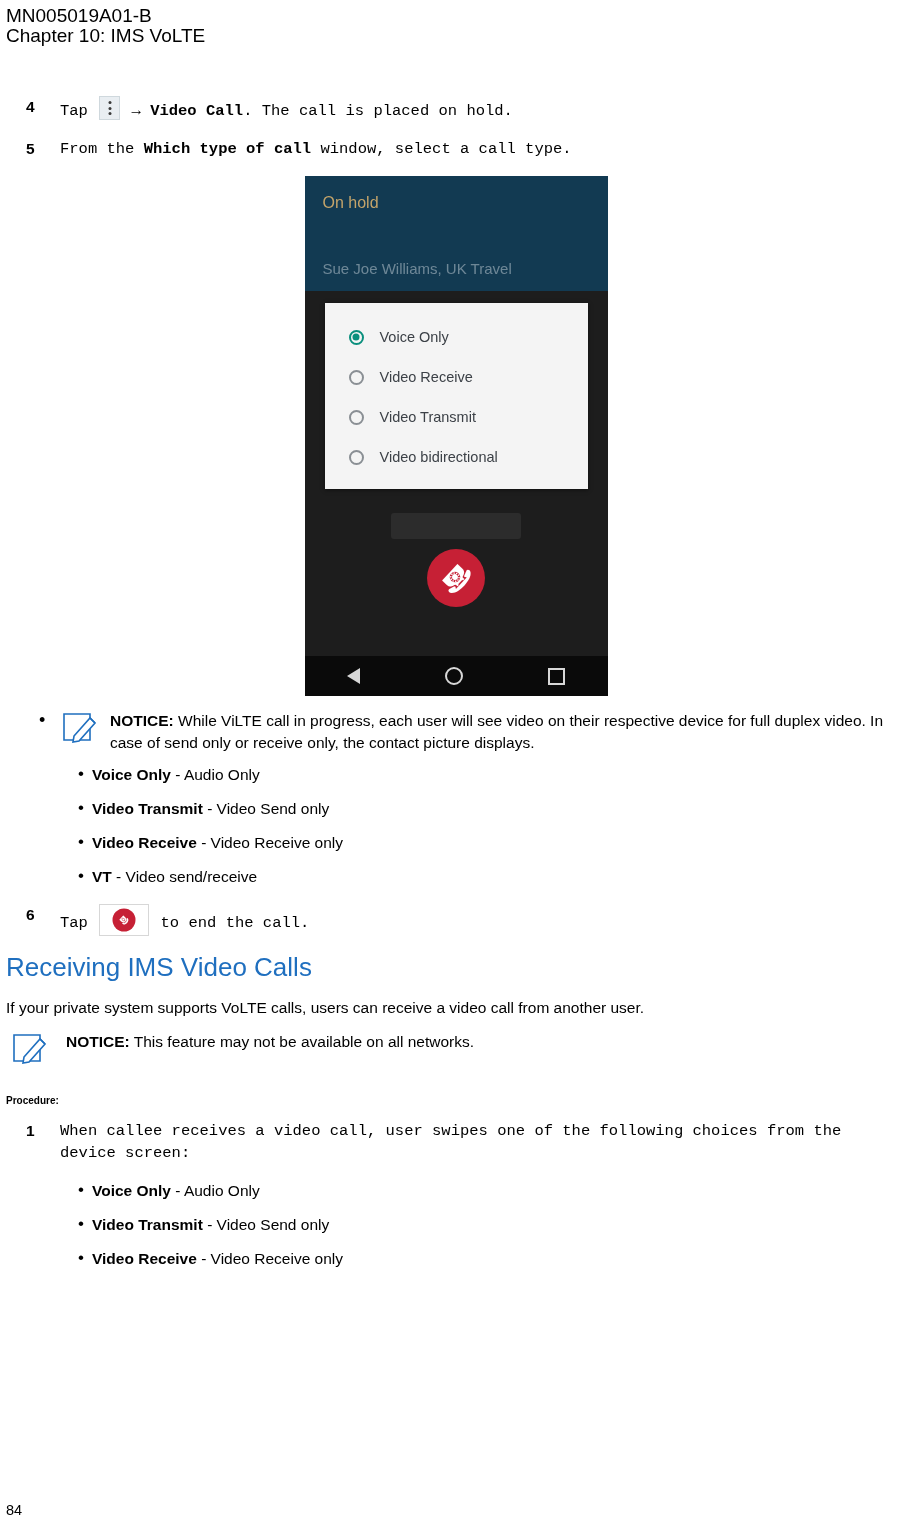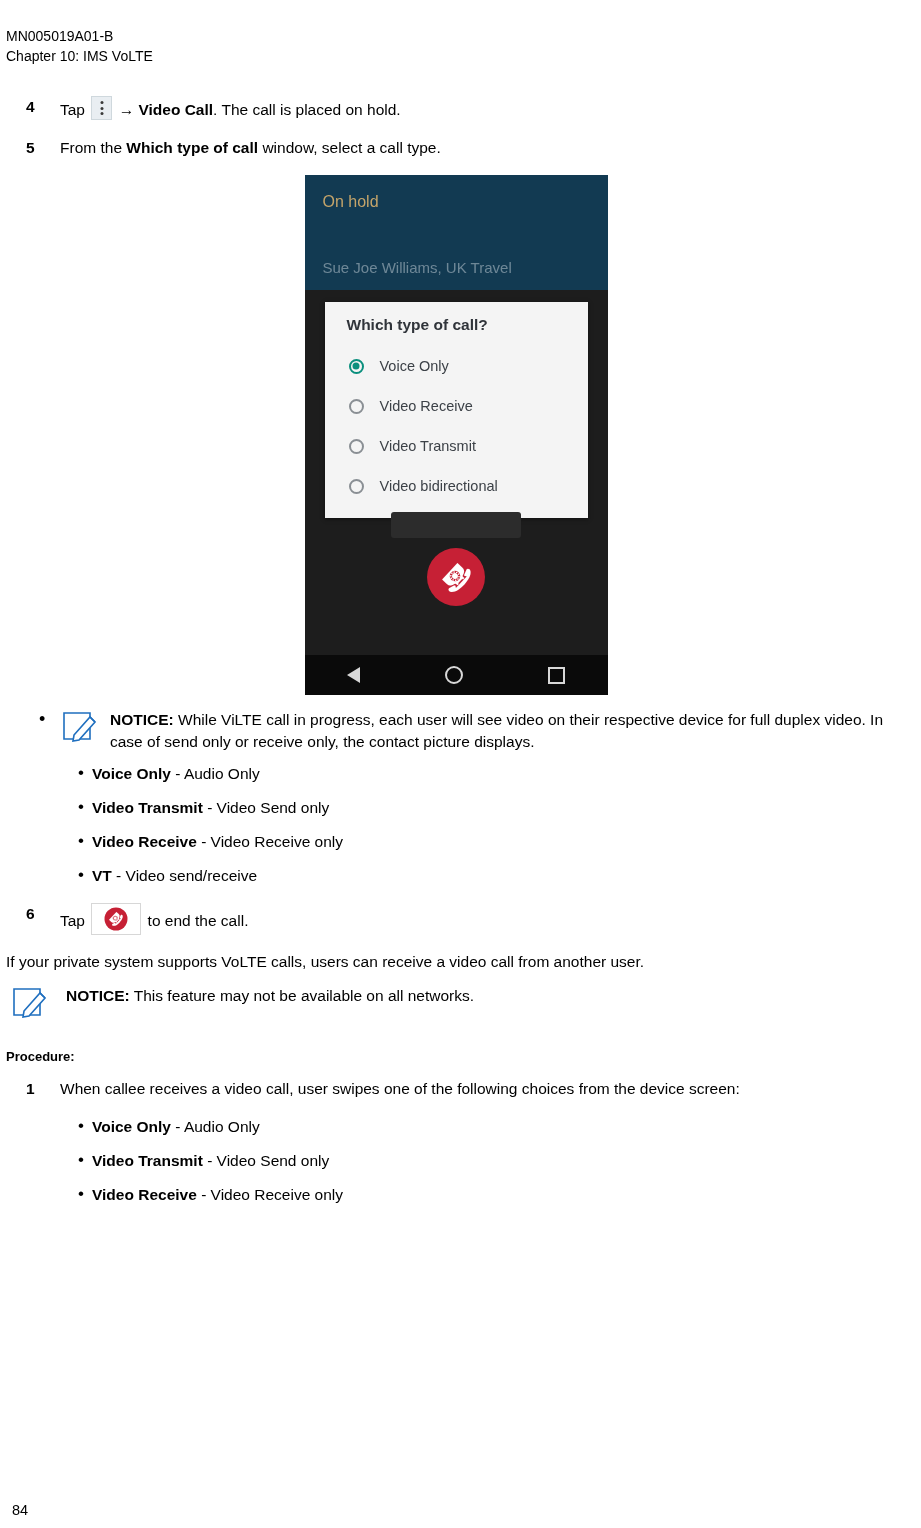--- a/index.html
+++ b/index.html
@@ -19,24 +19,23 @@
     position: relative;
     width: 921px;
     height: 1528px;
     box-sizing: border-box;
   }
   
   .header {
     position: absolute;
     top: 6px;
     left: 6px;
-    font-size: 14px;
+    font-size: 19px;
     line-height: 20px;
     color: #000;
-    margin-top: 20px;
   }
   .header div { white-space: nowrap; }
 
   
   .content {
     position: absolute;
     top: 96px;
     left: 6px;
     width: 900px;
   }
@@ -53,20 +52,21 @@
     font-size: 15.5px;
     text-align: left;
     padding-left: 20px;
     box-sizing: border-box;
     line-height: 22px;
   }
   .step-body {
     flex: 1;
     font-size: 15.5px;
     line-height: 22px;
+    font-family: Liberation Mono, monospace;
   }
   .b { font-weight: bold; }
 
   
   .dots-icon {
     display: inline-block;
     width: 19px;
     height: 22px;
     background: #e9eef2;
     border: 1px solid #cfd8dd;
@@ -333,29 +333,29 @@
     line-height: 22px;
     margin: 0 0 12px 0;
   }
   .notice-row {
     display: flex;
     align-items: flex-start;
     margin: 0 0 30px 0;
   }
   .notice-row .pencil-icon { margin-right: 16px; margin-left: 4px; }
   .procedure {
-    font-size: 13px;
+    font-size: 10px;
     font-weight: bold;
     margin: 10px 0 14px 0;
   }
 
   
   .footer {
     position: absolute;
-    left: 12px;
+    left: 6px;
     bottom: 10px;
     font-size: 14.5px;
     margin-top: 6px;
   }
 </style>
 </head>
 <body>
 
 <div class="page">
 
@@ -383,21 +383,20 @@
     </div>
 
     <div class="phone-wrap">
       <div class="phone">
         <div class="phone-top">
           <div class="ph-onhold">On hold</div>
           <div class="ph-sub">Sue Joe Williams, UK Travel</div>
         </div>
         <div class="phone-mid">
           <div class="dialog">
-            <div class="dialog-title">Which type of call?</div>
             <div class="opt">
               <span class="radio on"></span>
               <span>Voice Only</span>
             </div>
             <div class="opt">
               <span class="radio"></span>
               <span>Video Receive</span>
             </div>
             <div class="opt">
               <span class="radio"></span>
@@ -455,20 +454,21 @@
     </ul>
 
     <div class="step" style="margin-top:16px;">
       <div class="step-num">6</div>
       <div class="step-body">
         <span>Tap</span>
         <span class="endcall-icon"><span class="circ"></span><span class="hs">☎</span></span><span> to end the call.</span>
       </div>
     </div>
 
+    <h2 class="sec-title">Receiving IMS Video Calls</h2>
     <p class="para">If your private system supports VoLTE calls, users can receive a video call from another user.</p>
 
     <div class="notice-row">
       <div class="pencil-icon">
         <svg width="40" height="34" viewBox="0 0 40 34">
           <path d="M4 4 H30 L30 30 H4 Z" fill="none" stroke="#1f6fbf" stroke-width="1.6"></path>
           <path d="M14 26 L30 8 L35 13 L19 31 L13 32 Z" fill="#ffffff" stroke="#1f6fbf" stroke-width="1.6"></path>
           <path d="M30 8 L35 13" fill="none" stroke="#1f6fbf" stroke-width="1.6"></path>
         </svg>
       </div>

